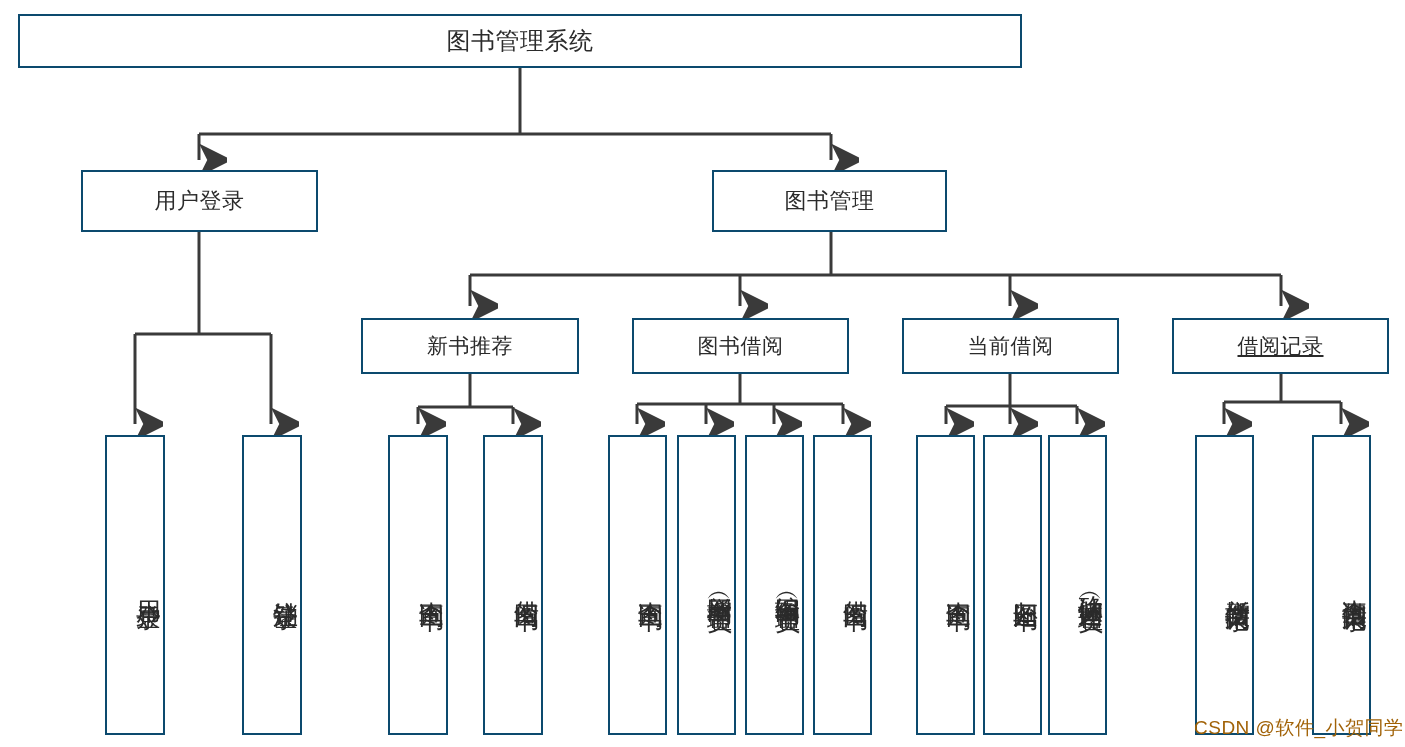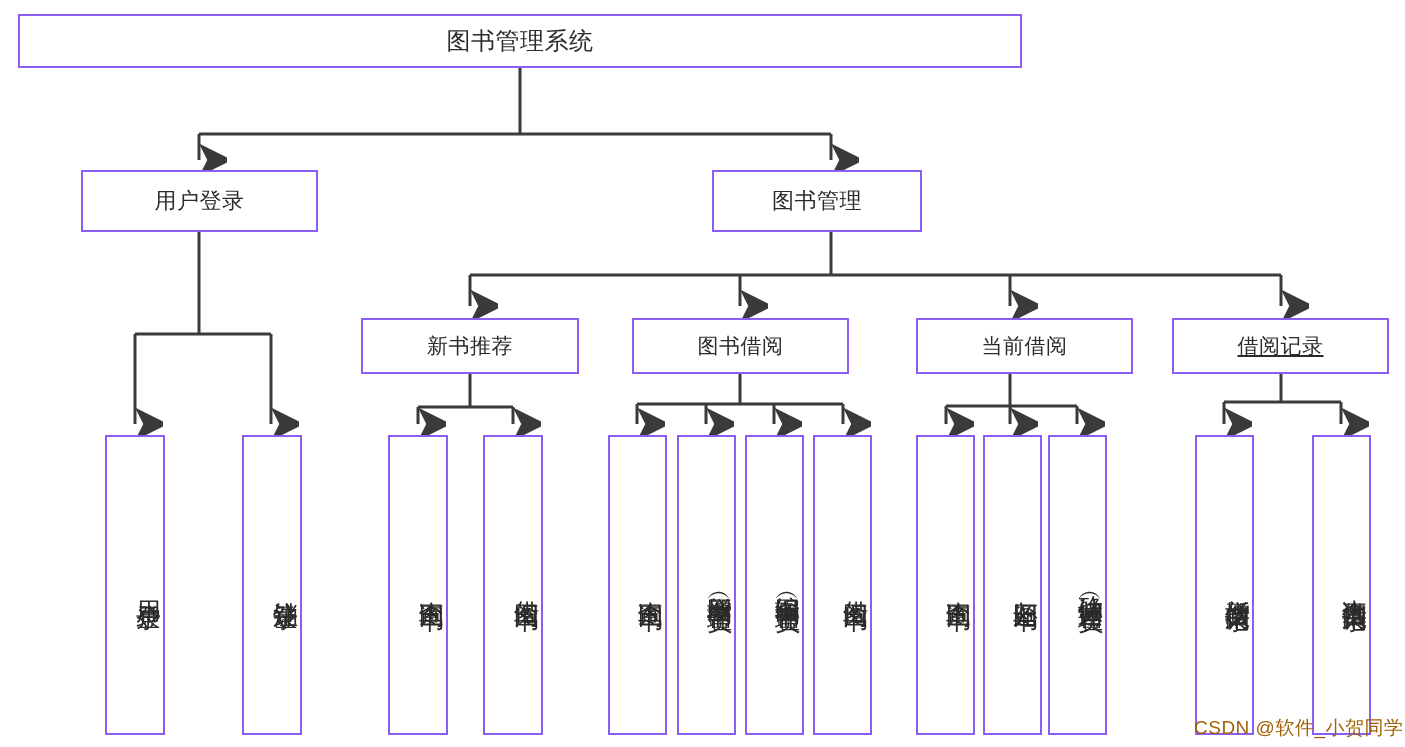--- a/index.html
+++ b/index.html
@@ -22,21 +22,21 @@
     position: absolute;
     left: 0;
     top: 0;
     width: 1405px;
     height: 747px;
     pointer-events: none;
   }
   .node {
     position: absolute;
     box-sizing: border-box;
-    border: 2px solid #8b5cf6;
+    border: 2px solid #0c4a6e;
     background: #ffffff;
     display: flex;
     align-items: center;
     justify-content: center;
     color: #2b2b2b;
     letter-spacing: 0.5px;
   }
   .node.root {
     font-size: 24px;
   }
@@ -124,31 +124,31 @@
     </g>
   </svg>
 
   <div class="node root" style="left:18px; top:14px; width:1004px; height:54px;">
     <span>图书管理系统</span>
   </div>
 
   <div class="node level2" style="left:81px; top:170px; width:237px; height:62px;">
     <span>用户登录</span>
   </div>
-  <div class="node level2" style="left:712px; top:170px; width:210px; height:62px;">
+  <div class="node level2" style="left:712px; top:170px; width:235px; height:62px;">
     <span>图书管理</span>
   </div>
 
   <div class="node level3" style="left:361px; top:318px; width:218px; height:56px;justify-content:center;">
     <span>新书推荐</span>
   </div>
   <div class="node level3" style="left:632px; top:318px; width:217px; height:56px;">
     <span>图书借阅</span>
   </div>
-  <div class="node level3" style="left:902px; top:318px; width:217px; height:56px;margin-left:14px;">
+  <div class="node level3" style="left:902px; top:318px; width:217px; height:56px;">
     <span>当前借阅</span>
   </div>
   <div class="node level3" style="left:1172px; top:318px; width:217px; height:56px;text-decoration:underline;">
     <span>借阅记录</span>
   </div>
 
   <div class="node leaf" style="left:105px; top:435px; width:60px; height:300px;">
     <span>用户登录</span>
   </div>
   <div class="node leaf" style="left:242px; top:435px; width:60px; height:300px;">

